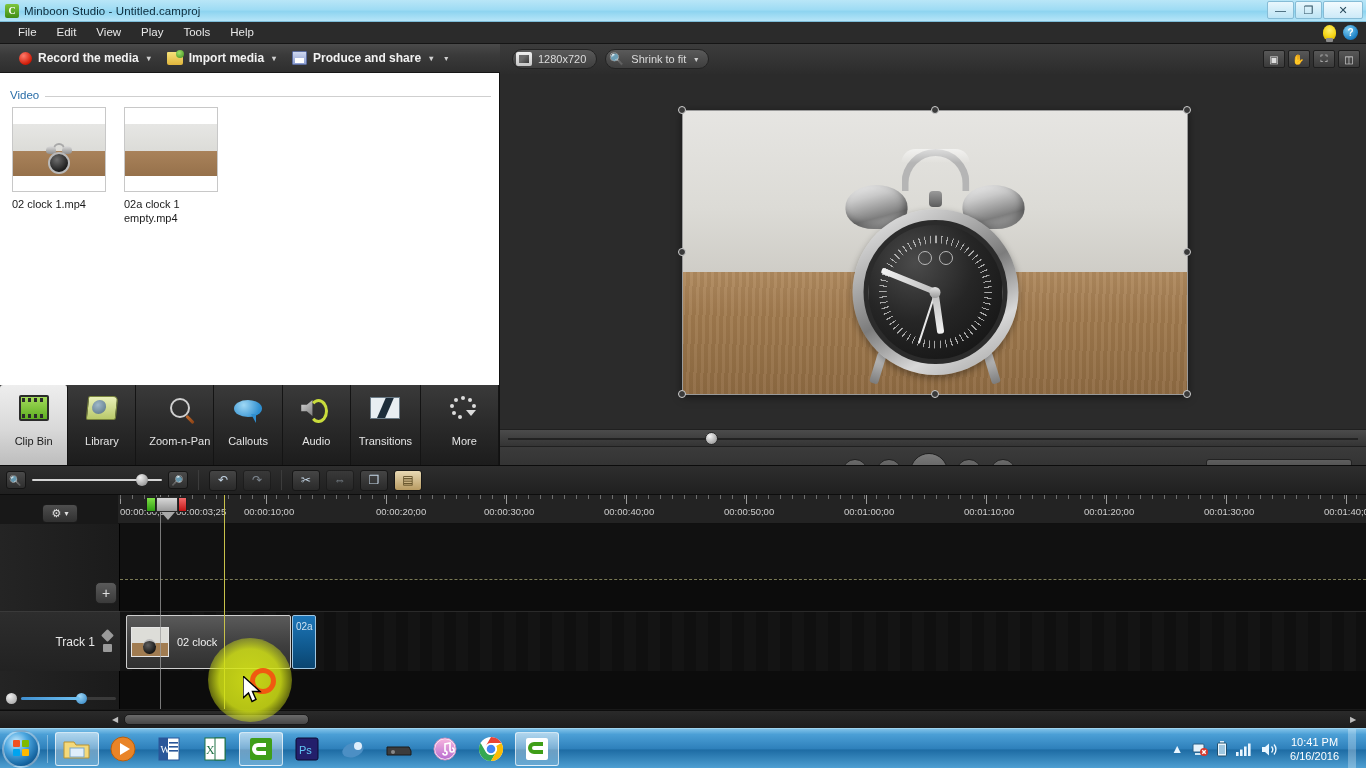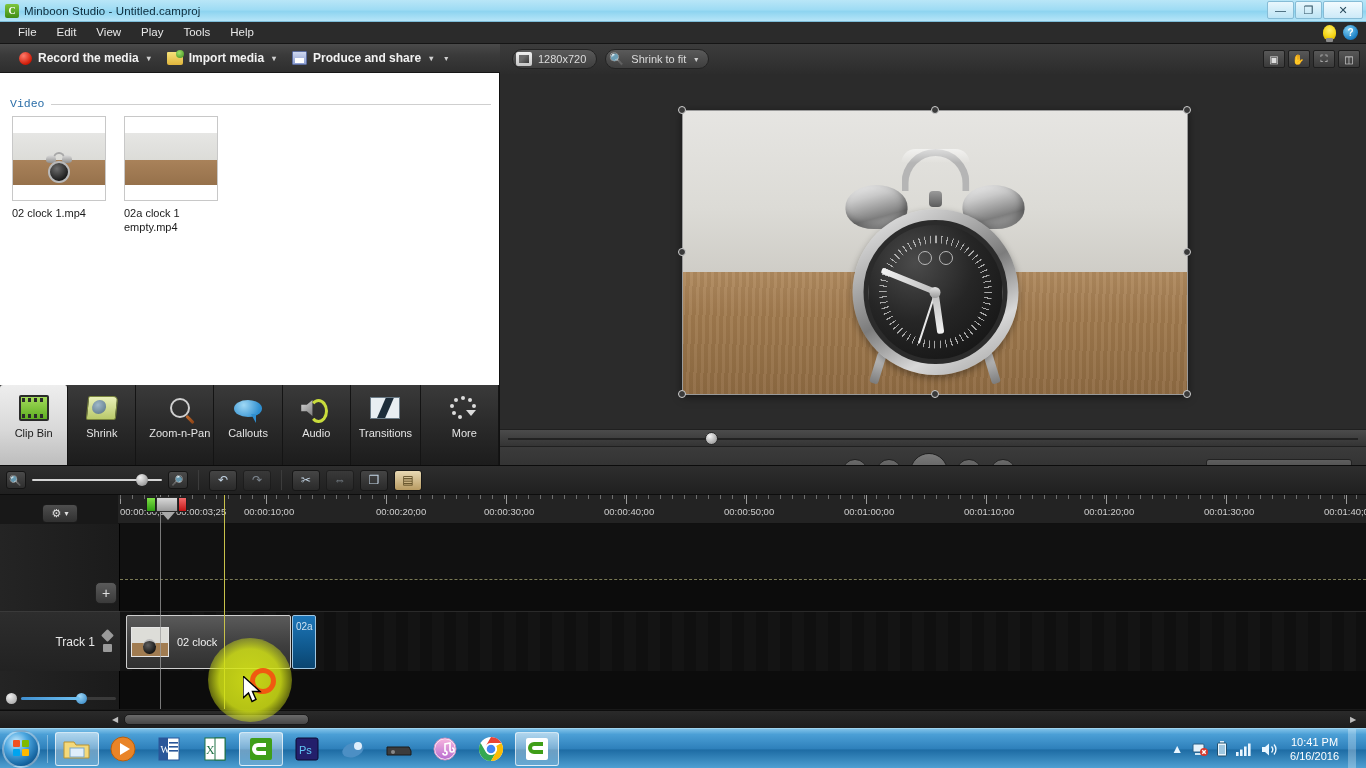--- a/index.html
+++ b/index.html
@@ -100,22 +100,21 @@
     content:"";position:absolute;left:2px;bottom:1px;width:9px;height:5px;background:#fff;
   }
 
   
   .clipbin {
     position:absolute; left:0; top:73px; width:500px; height:312px;
     background:#ffffff; border-right:1px solid #111;
   }
   .bin-header {
     display:flex;align-items:center;gap:6px;
-    padding:24px 8px 2px 10px;
-    font-family:Liberation Mono, monospace;
+    padding:16px 8px 2px 10px;
   }
   .bin-header .lbl { font-size:11.5px; color:#2b6ea8; }
   .bin-header .rule { flex:1; height:1px; background:#cfcfcf; margin-top:2px;}
   .bin-items { display:flex; gap:18px; padding:4px 0 0 12px; }
   .bin-item { width:94px; }
   .bin-thumb {
     width:94px;height:85px;border:1px solid #c8c8c8;background:#fff;
     display:flex;flex-direction:column;justify-content:center;overflow:hidden;
   }
   .thumb-img { width:100%; height:52px; position:relative; }
@@ -157,21 +156,21 @@
     border-right:1px solid #141414;
     position:relative;
   }
   .ttab.sel {
     background:linear-gradient(180deg,#eeeeee 0%,#d9d9d9 55%,#bdbdbd 100%);
     color:#1a1a1a;
     border-radius:3px 3px 0 0;
   }
   .ttab.wide{width:72px;}
   .ttab .ico { width:34px;height:30px;display:flex;align-items:center;justify-content:center; }
-  .ttab .lbl { line-height:12px; }
+  .ttab .lbl { line-height:12px;margin-top:8px; }
   .tt-gap { width:10px; height:80px; }
 
   .ico-film{
     width:30px;height:26px;background:linear-gradient(180deg,#a3db5a,#5fae22);
     border:2px solid #2b2b2b;border-radius:2px;position:relative;
   }
   .ico-film::before,.ico-film::after{
     content:"";position:absolute;left:1px;right:1px;height:4px;
     background:repeating-linear-gradient(90deg,#2b2b2b 0 3px,transparent 3px 6px);
   }
@@ -669,21 +668,21 @@
     <div class="ttab sel">
       <span class="ico">
           <span class="ico-film"></span>
         </span>
       <span class="lbl">Clip Bin</span>
     </div>
     <div class="ttab">
       <span class="ico">
           <span class="ico-lib"></span>
         </span>
-      <span class="lbl">Shrink</span>
+      <span class="lbl">Library</span>
     </div>
     <div class="tt-gap"></div>
     <div class="ttab">
       <span class="ico">
           <span class="ico-zoom"></span>
         </span>
       <span class="lbl">Zoom-n-Pan</span>
     </div>
     <div class="ttab">
       <span class="ico">

